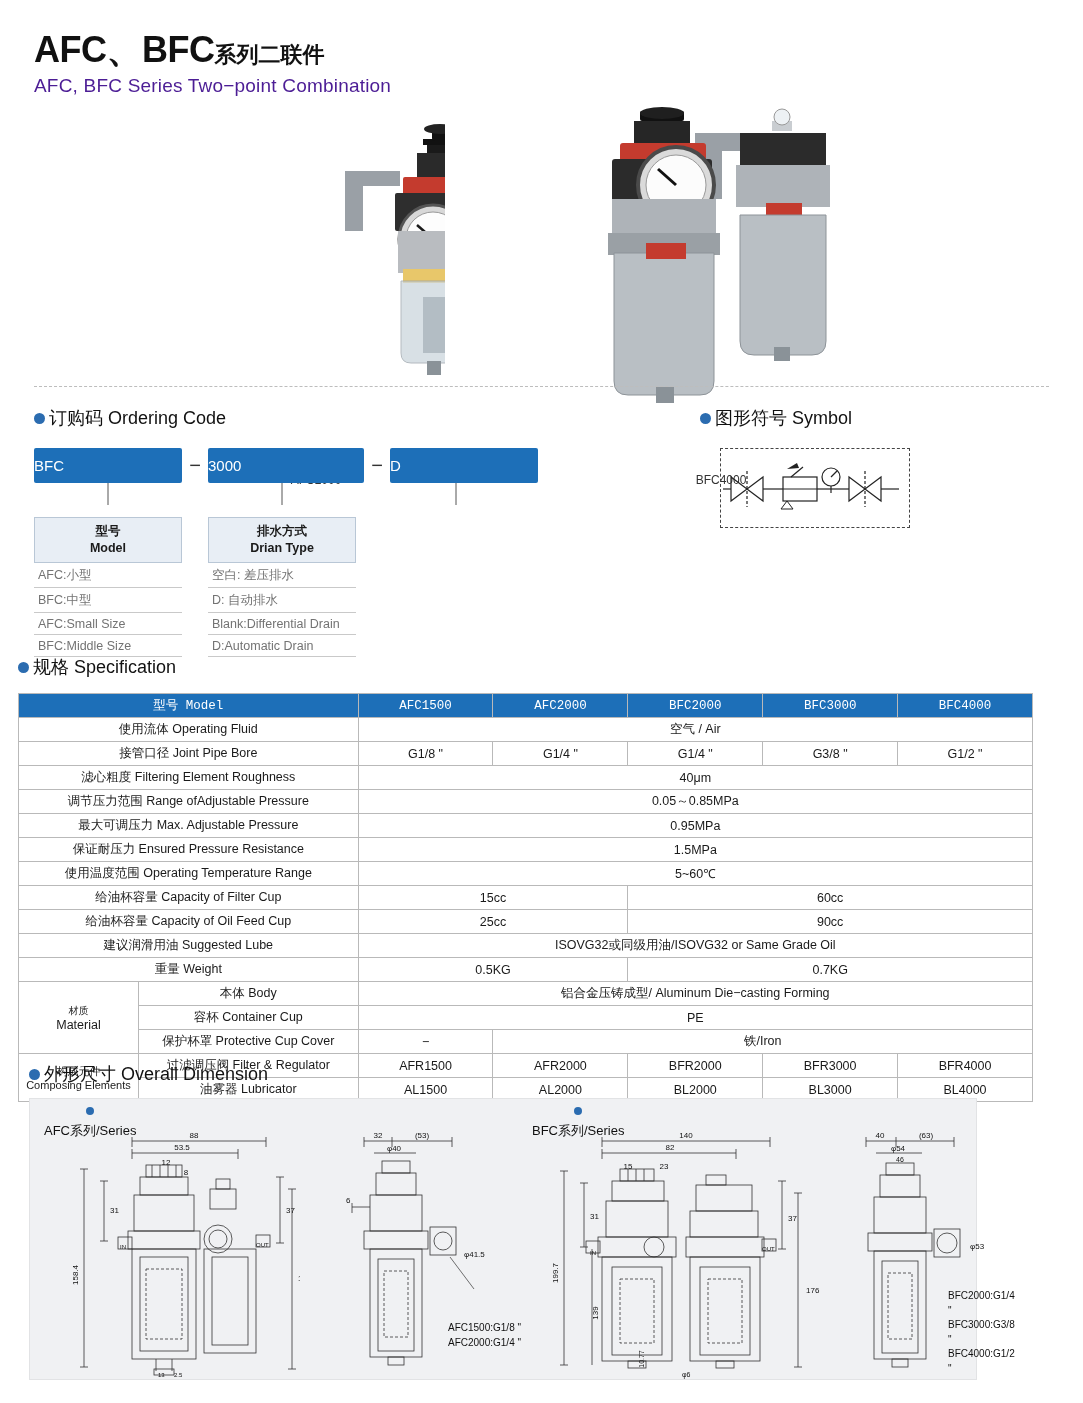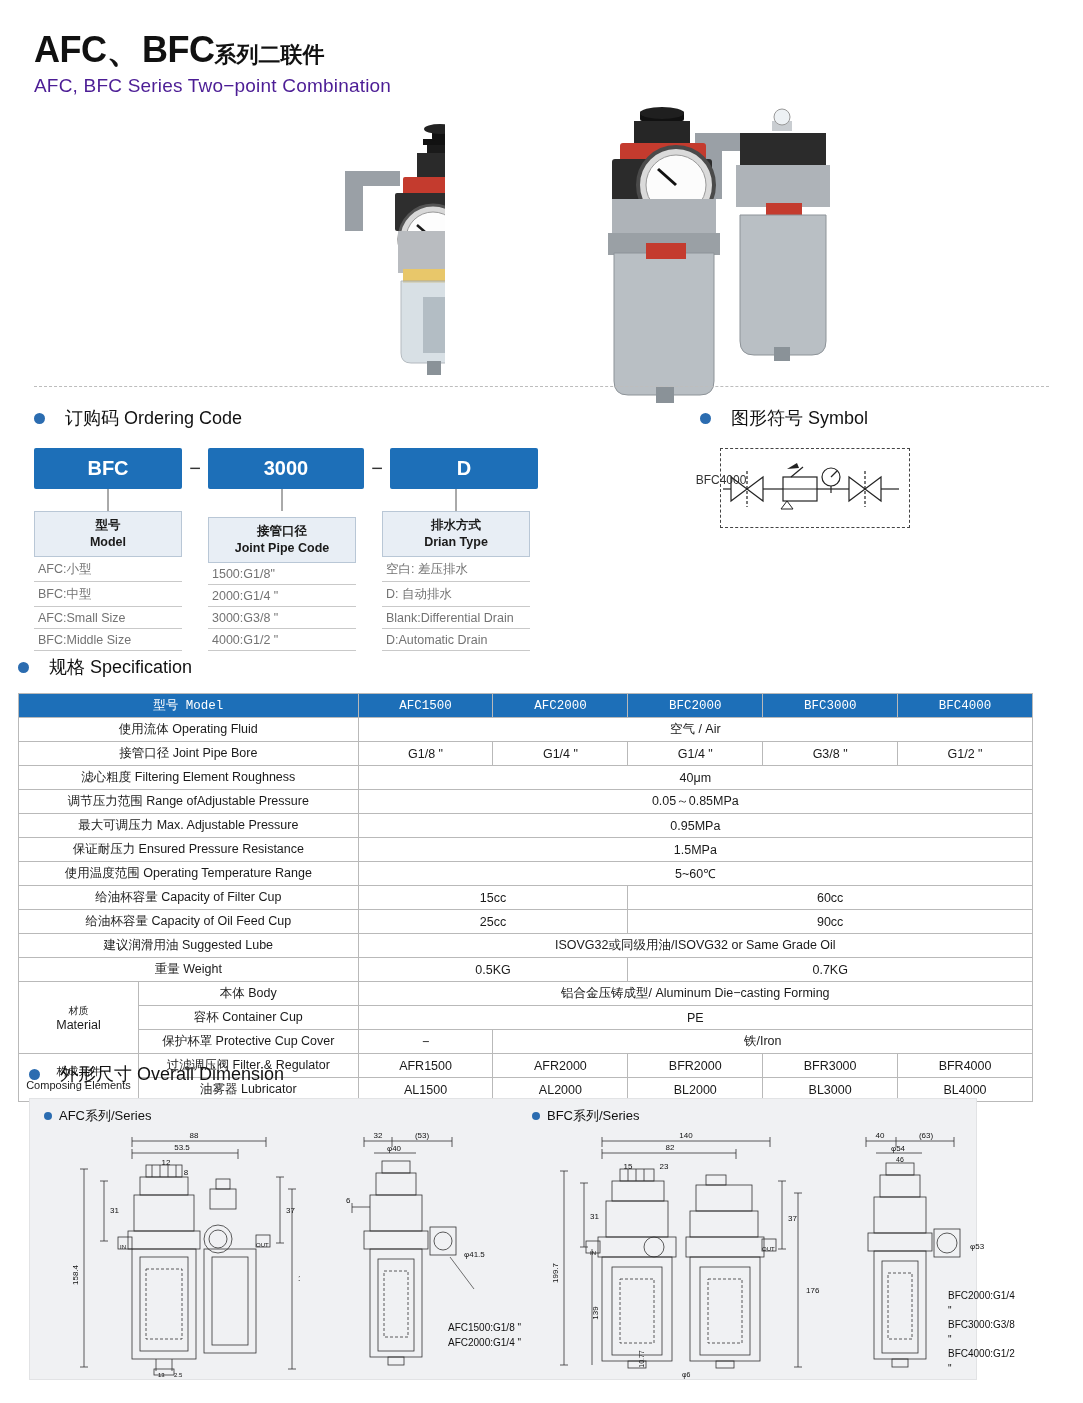--- a/index.html
+++ b/index.html
@@ -24,37 +24,37 @@
   .photos { position: relative; height: 290px; margin-top: 6px; }
   .photo-caption {
     position:absolute; font-size: 12px; color:#333; text-align:center; width:140px;
   }
   .divider {
     border-top: 1px dashed #bdbdbd;
     margin: 4px 34px 0 34px;
   }
 
   
-  .sec-title { display:flex; align-items:center; gap:20px; font-size:18px; color:#111; }
+  .sec-title { display:flex; align-items:center; gap:4px; font-size:18px; color:#111; }
   .bullet { width:11px; height:11px; border-radius:50%; background:#2b6cb0; display:inline-block; }
   .bullet-sm { width:8px; height:8px; border-radius:50%; background:#2b6cb0; display:inline-block; }
 
   
   .ordering { position:absolute; left:34px; top:406px; width:560px; }
   .order-row { display:flex; align-items:center; margin-top:18px; }
   .code-box {
-    background:#1d6fb8; color:#fff; font-weight:bold; font-size:20px;
-    text-align:center; padding:9px 0; border-radius:2px;
+    background:#1d6fb8; color:#fff; font-weight:normal; font-size:15px;
+    padding:9px 0; border-radius:2px;
   }
   .cb1 { width:148px; }
   .cb2 { width:156px; }
   .cb3 { width:148px; }
   .dash { width:26px; text-align:center; font-size:20px; color:#333; }
 
-  .cols { display:flex; margin-top:0px;align-items:flex-end; }
+  .cols { display:flex; margin-top:12px; }
   .col { width:148px; margin-right:26px; }
   .col:last-child { margin-right:0; }
   .col-head {
     background:#e8eef5; border:1px solid #b9c7d6; text-align:center;
     font-size:12.5px; line-height:1.35; padding:5px 2px; font-weight:bold; color:#1a1a1a;
   }
   .col-item {
     border-bottom:1px solid #c9c9c9; font-size:12.5px; padding:4px 4px 3px 4px; color:#737373;
     white-space:nowrap;
   }
@@ -76,21 +76,21 @@
     background:#1d6fb8; color:#fff; font-weight:normal;font-family:Liberation Mono, monospace;
   }
   td.left { text-align:left; }
 
   
   .dims { position:absolute; left:29px; top:1062px; width:948px; }
   .dims-panel {
     margin-top:12px; background:#f0f1f3; border:1px solid #e2e3e5;
     height:282px; position:relative;
   }
-  .dims-sub { position:absolute; font-size:13px; display:flex; align-items:center; gap:7px; color:#111;}
+  .dims-sub { position:absolute; font-size:13px; display:flex; align-items:center; gap:7px; color:#111;flex-direction:column;}
   .note {
     position:absolute; font-size:10px; color:#111; line-height:1.45;
   }
 
   
   .dev { position:absolute; }
 </style>
 </head>
 <body>
 
@@ -194,30 +194,20 @@
       <div class="col-head">
         <div>型号</div>
         <div>Model</div>
       </div>
       <div class="col-item">AFC:小型</div>
       <div class="col-item">BFC:中型</div>
       <div class="col-item">AFC:Small Size</div>
       <div class="col-item">BFC:Middle Size</div>
     </div>
 
-    <div class="col">
-      <div class="col-head">
-        <div>接管口径</div>
-        <div>Joint Pipe Code</div>
-      </div>
-      <div class="col-item">1500:G1/8"</div>
-      <div class="col-item">2000:G1/4 "</div>
-      <div class="col-item">3000:G3/8 "</div>
-      <div class="col-item">4000:G1/2 "</div>
-    </div>
 
     <div class="col">
       <div class="col-head">
         <div>排水方式</div>
         <div>Drian Type</div>
       </div>
       <div class="col-item">空白: 差压排水</div>
       <div class="col-item">D: 自动排水</div>
       <div class="col-item">Blank:Differential Drain</div>
       <div class="col-item">D:Automatic Drain</div>

